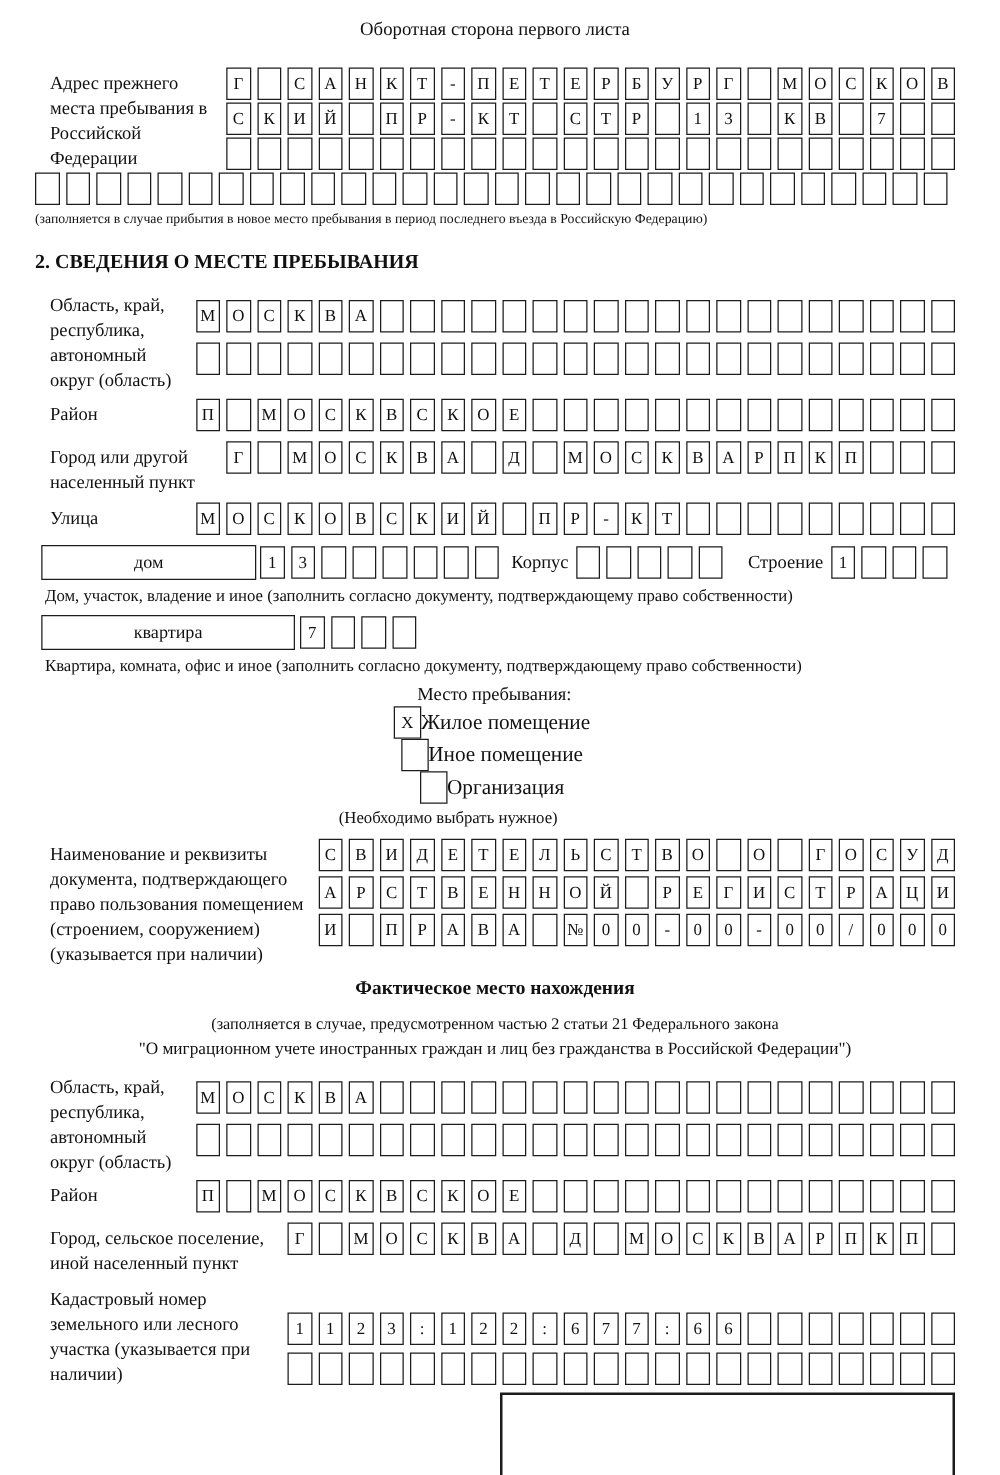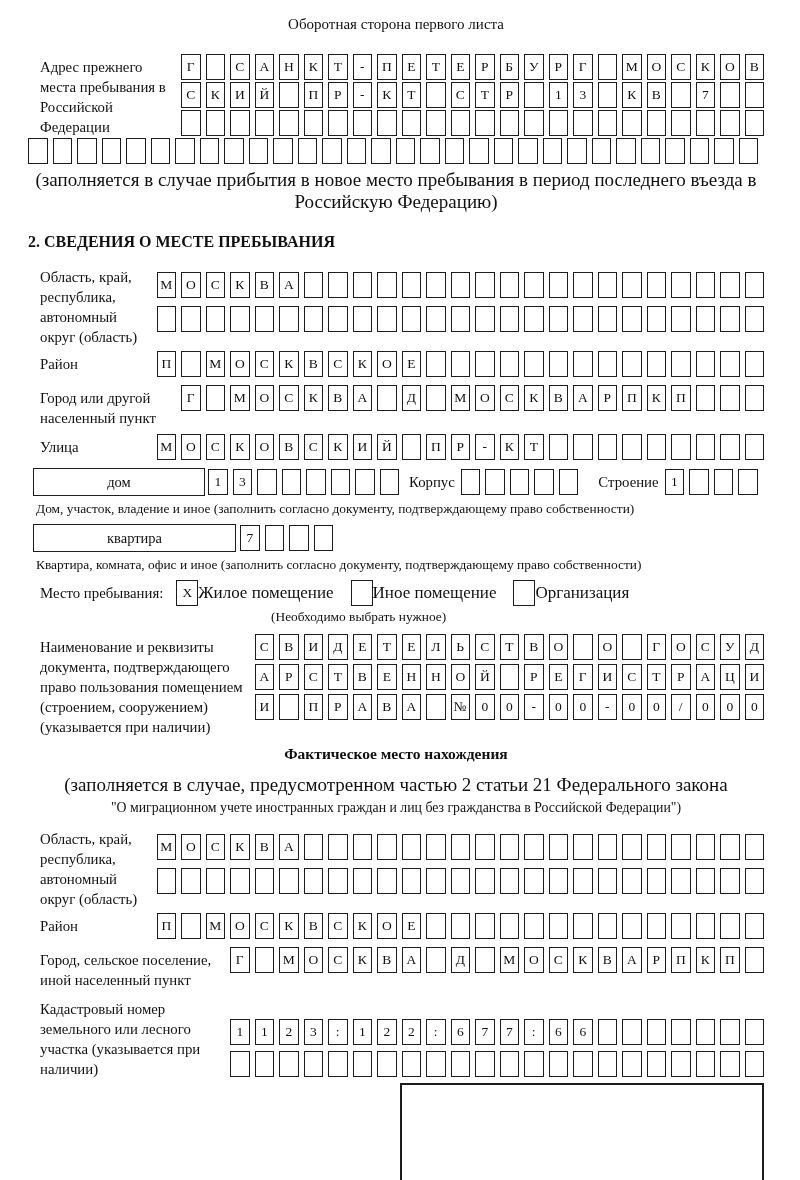--- a/index.html
+++ b/index.html
@@ -27,49 +27,49 @@
     flex:none; width:19.5px; height:26px;
     border:1.6px solid #1c1c1c; background:#fff;
     display:flex; align-items:center; justify-content:center;
     font-size:13.5px;
   }
   .gap8 .crow { margin-bottom:8px; }
   .mb6 { margin-bottom:6px;justify-content:center; } .mb4 { margin-bottom:4px;align-items:center; }
 
   .fullrow { display:flex; gap:5px; margin-bottom:5px; }
 
-  .caption { font-size:19px; text-align:center; margin-bottom:20px; }
+  .caption { font-size:11px; text-align:left; margin-bottom:20px; }
   .caption-left { font-size:13.4px; text-align:left; padding-left:8px; margin-bottom:7px; }
 
   .sec-title { font-weight:bold; font-size:16px; text-align:left; margin:2px 0 13px 0; }
 
   
   .inline-row { display:flex; align-items:center; margin-left:5px; margin-bottom:5px; }
   .bigbox {
     height:28px; border:1.6px solid #1c1c1c;
     display:flex; align-items:center; justify-content:center;
     font-size:14.5px; flex:none;
   }
   .bigbox.house { width:172px; margin-right:3px; }
   .bigbox.apt { width:203px; margin-right:4px; }
   .inline-row .crow { margin-bottom:0; }
   .small-lab { font-size:14.8px; flex:none; }
   .lab-korpus { margin:0 6px 0 10px; }
   .lab-stroenie { margin:0 6px 0 20px; }
 
   
-  .stay { display:flex; align-items:center; padding-left:12px; margin-bottom:3px; }
+  .stay { display:flex; align-items:center; padding-left:12px; margin-bottom:3px;flex-direction:column; }
   .stay-label { font-size:14.8px; margin-right:13px; }
   .opt { display:flex; align-items:center; margin-right:17px; }
   .opt .cell { width:22px; }
   .opt-text { font-size:17px; margin-left:0; }
   .stay-note { font-size:13.4px; margin-left:243px; margin-bottom:9px; }
 
   .fact-title { font-weight:bold; font-size:15.5px; text-align:center; margin:8px 0 11px 0; }
-  .fact-cap1 { font-size:19px; text-align:center; margin-bottom:4px; }
+  .fact-cap1 { font-size:13px; text-align:center; margin-bottom:4px; }
   .fact-cap2 { font-size:13.8px; text-align:center; margin-bottom:10px; }
 
   .rows-offset { margin-top:23px; }
 
   .stamp-box {
     width:364px; height:176px;
     border:2px solid #1c1c1c;
     margin-left:372px; margin-top:4px;
   }
 </style>

